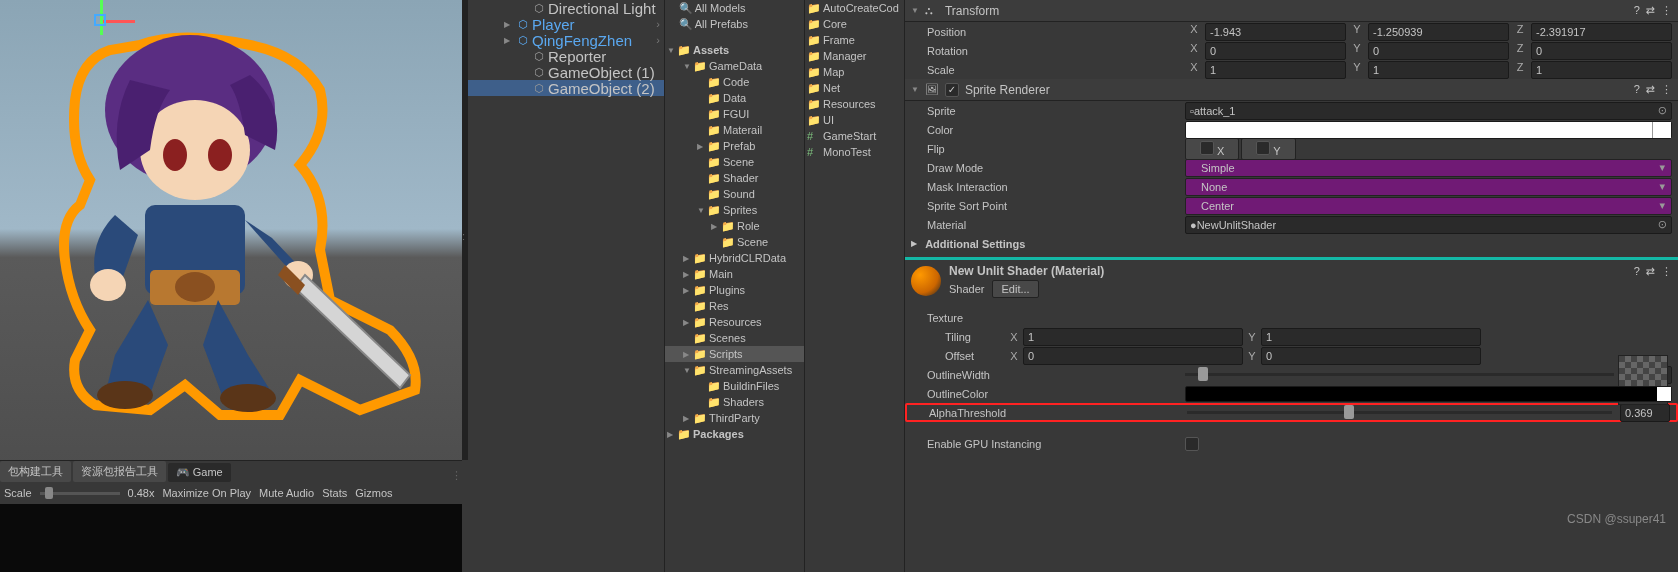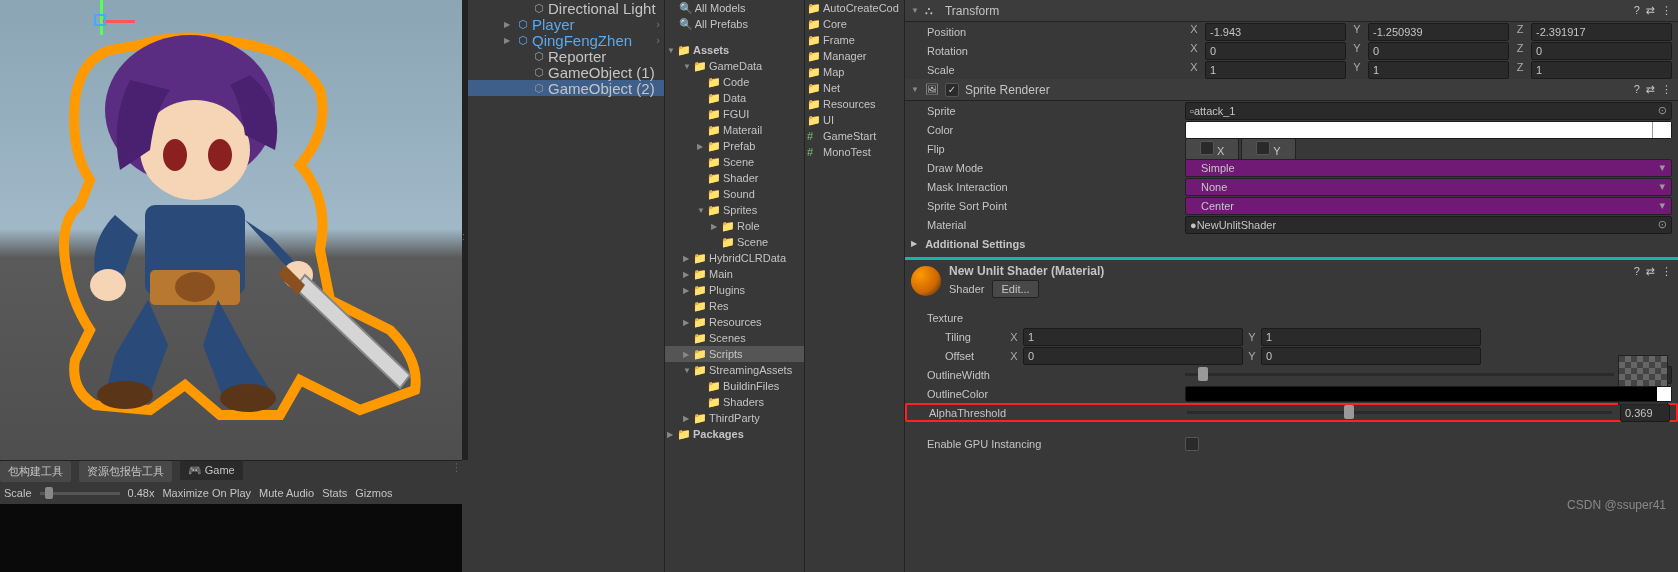--- a/index.html
+++ b/index.html
@@ -3,21 +3,21 @@
 <meta charset="utf-8">
 <style>
 *{margin:0;padding:0;box-sizing:border-box;font-family:Arial,sans-serif;font-size:11px;color:#c4c4c4;user-select:none}
 body{background:#383838;width:1678px;height:572px;overflow:hidden;display:flex}
 .scene-view{width:462px;height:572px;background:linear-gradient(180deg,#8ba5b5 0%,#a0b8c8 40%,#5a5a5a 45%,#484848 100%);position:relative;flex-shrink:0}
 .gizmo{position:absolute;top:0;left:80px;width:60px;height:40px}
 .gizmo .xaxis{position:absolute;width:35px;height:3px;background:#f55;top:20px;left:20px}
 .gizmo .yaxis{position:absolute;width:3px;height:35px;background:#5f5;top:0;left:20px}
 .gizmo .box{position:absolute;width:12px;height:12px;border:2px solid #4af;top:14px;left:14px}
 .sprite-char{position:absolute;top:20px;left:20px;width:410px;height:400px}
-.toolbar-bottom{position:absolute;bottom:90px;left:0;right:0;height:22px;background:#383838;display:flex;align-items:flex-start;gap:8px;border-top:1px solid #222}
+.toolbar-bottom{position:absolute;bottom:90px;left:0;right:0;height:22px;background:#383838;display:flex;align-items:flex-end;gap:2px;border-top:1px solid #222}
 .toolbar-bottom .btn{padding:3px 8px;background:#484848;border-radius:2px}
 .game-tab{background:#2a2a2a!important}
 .scale-bar{position:absolute;bottom:68px;left:0;right:0;height:22px;background:#383838;display:flex;align-items:center;gap:8px;padding:0 4px}
 .scale-bar .slider-track{width:80px;height:3px;background:#555;position:relative}
 .scale-bar .slider-thumb{width:8px;height:12px;background:#888;position:absolute;top:-5px;left:5px;border-radius:2px}
 .black-area{position:absolute;bottom:0;left:0;right:0;height:68px;background:#0a0a0a}
 .vdrag{width:6px;background:#222;cursor:col-resize;position:relative;flex-shrink:0}
 .vdrag::after{content:":";position:absolute;top:50%;left:0;color:#666}
 .hierarchy{width:196px;background:#383838;flex-shrink:0;padding-top:0}
 .h-item{display:flex;align-items:center;padding:1px 4px;height:16px;gap:3px}
@@ -73,21 +73,21 @@
 .slider-row .thumb{width:10px;height:14px;background:#999;border-radius:2px;position:absolute;top:-6px}
 .slider-row .val{width:50px;background:#2a2a2a;border:1px solid #1a1a1a;height:18px;padding:0 4px;display:flex;align-items:center;border-radius:2px}
 .color-bar{flex:1;height:16px;background:linear-gradient(90deg,#000,#000);border:1px solid #1a1a1a;border-radius:2px;position:relative}
 .color-bar::after{content:"";position:absolute;right:0;top:0;width:14px;height:100%;background:#fff}
 .redbox{border:2px solid #f22;border-radius:2px}
 .rq-row{display:flex;align-items:center;height:19px;padding:0 6px 0 22px}
 .rq-row .label{width:258px}
 .rq-dd{background:#484848;border:1px solid #222;height:18px;width:100px;padding:0 6px;display:flex;align-items:center;border-radius:2px;position:relative;margin-left:auto}
 .rq-dd::after{content:"▾";position:absolute;right:6px}
 .rq-val{width:50px;background:#2a2a2a;border:1px solid #1a1a1a;height:18px;padding:0 4px;display:flex;align-items:center;border-radius:2px;margin-left:4px}
-.watermark{position:absolute;right:12px;bottom:60px;color:#888;font-size:12px}
+.watermark{position:absolute;right:12px;bottom:46px;color:#888;font-size:12px}
 svg{display:block}
 </style>
 </head>
 <body>
 
 <div class="scene-view">
   <div class="gizmo">
     <div class="xaxis"></div>
       <div class="yaxis"></div>
       <div class="box"></div>

